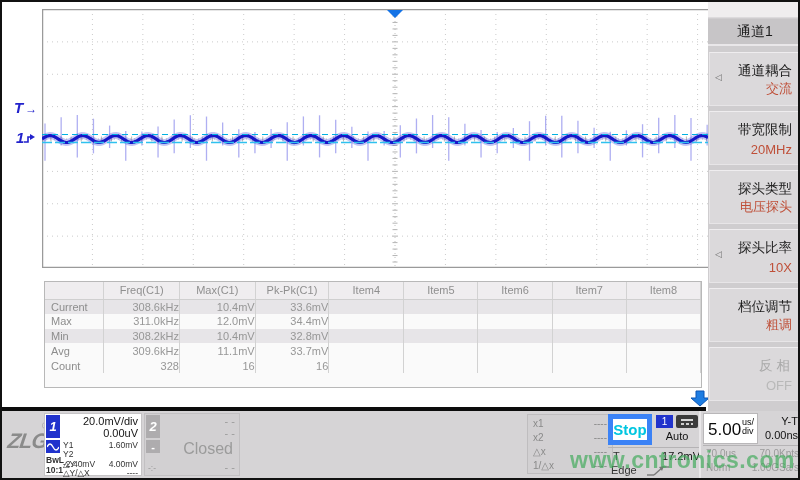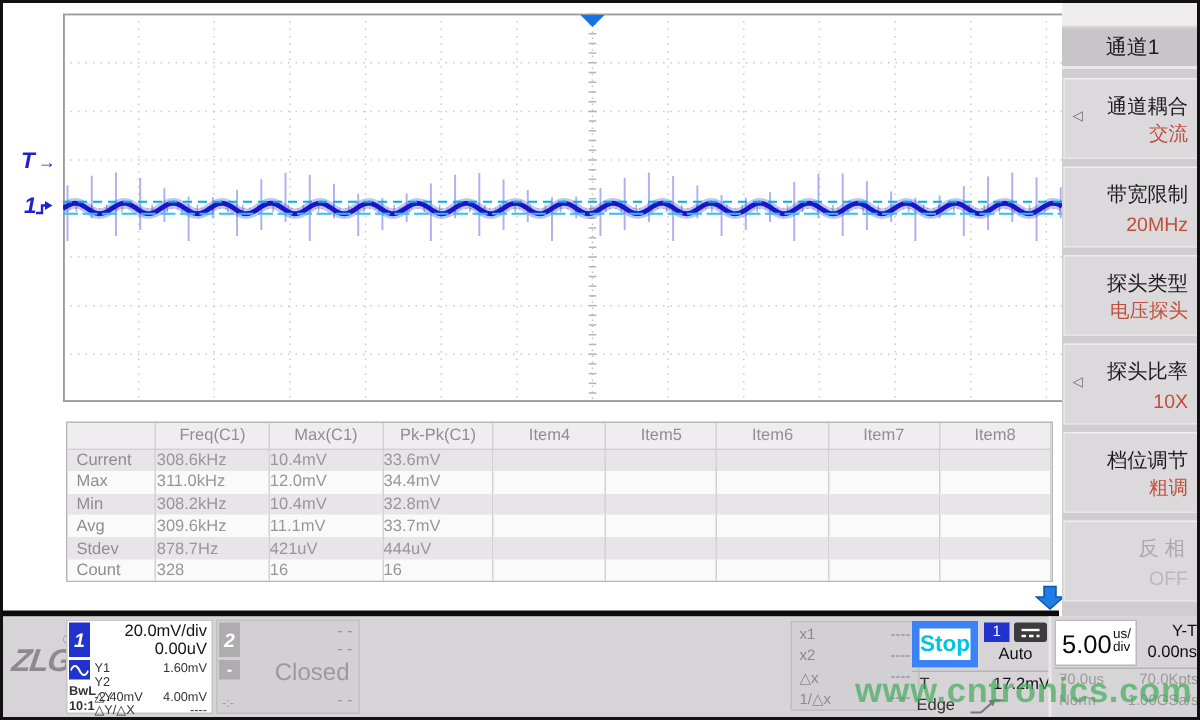--- a/index.html
+++ b/index.html
@@ -11,21 +11,21 @@
   #waveform-svg{position:absolute;left:40px;top:7px;}
   .side-marker{position:absolute;color:#2222cc;font-weight:bold;font-style:italic;font-size:15px;line-height:15px;}
   #trigger-level-marker{left:12px;top:98px;}
   #ch1-position-marker{left:14px;top:128px;display:flex;align-items:center;}
   .marker-arrow{font-style:normal;font-weight:bold;font-size:12px;margin-left:2px;}
 
   
   #meas-table-wrap{position:absolute;left:42px;top:279px;width:658px;height:107px;overflow:hidden;border:1px solid #b8b8b8;background:#fafafa;}
   #meas-table{border-collapse:collapse;table-layout:fixed;font-size:11px;}
   #meas-table th{font-weight:normal;color:#8f8f8f;background:#efedef;border-bottom:1px solid #cfcfcf;height:17px;}
-  #meas-table td{color:#979797;height:14.8px;text-align:left;overflow:hidden;white-space:nowrap;}
+  #meas-table td{color:#979797;height:14.8px;text-align:right;overflow:hidden;white-space:nowrap;}
   #meas-table td.rowlabel{text-align:left;padding-left:6px;color:#8d8d8d;}
   #meas-table th,#meas-table td{border-right:1px solid #d2d2d2;padding:0;}
   #meas-table tr.shaded td{background:#e7e5e8;}
   #meas-table tr.plain td{background:#fafafa;}
 
   #menu-scroll-arrow{position:absolute;left:687px;top:388px;}
 
   
   #sidebar{position:absolute;left:706px;top:0;width:94px;height:409px;background:#cfcdcf;}
   #sidebar-topstrip{position:absolute;left:0;top:0;width:94px;height:16px;background:#efedee;border-bottom:1px solid #dcdadc;}
@@ -361,31 +361,20 @@
             <td class="rowlabel">Avg</td>
             <td>309.6kHz</td>
             <td>11.1mV</td>
             <td>33.7mV</td>
             <td></td>
             <td></td>
             <td></td>
             <td></td>
             <td></td>
           </tr>
-          <tr class="shaded">
-            <td class="rowlabel">Stdev</td>
-            <td>878.7Hz</td>
-            <td>421uV</td>
-            <td>444uV</td>
-            <td></td>
-            <td></td>
-            <td></td>
-            <td></td>
-            <td></td>
-          </tr>
           <tr class="plain">
             <td class="rowlabel">Count</td>
             <td>328</td>
             <td>16</td>
             <td>16</td>
             <td></td>
             <td></td>
             <td></td>
             <td></td>
             <td></td>

